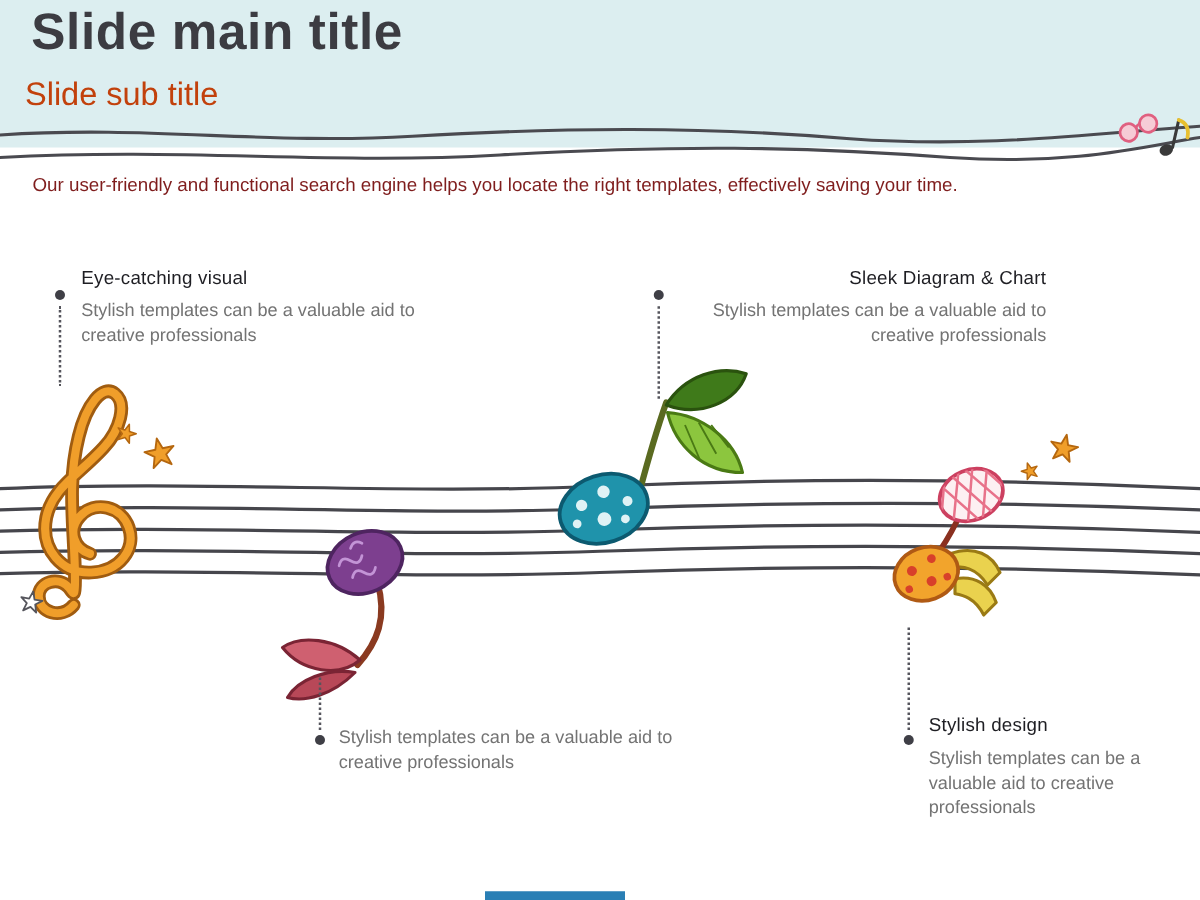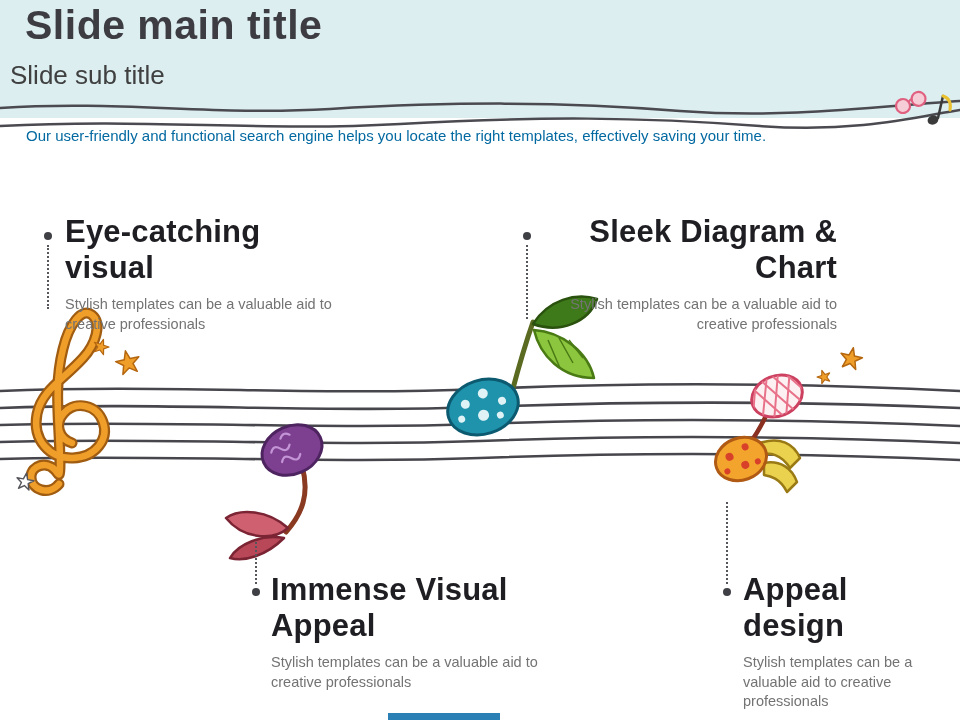--- a/index.html
+++ b/index.html
@@ -4,27 +4,27 @@
 <style>
   html,body{margin:0;padding:0;}
   body{width:960px;height:720px;overflow:hidden;background:#ffffff;
        font-family:"Liberation Sans", sans-serif;}
   .slide{position:relative;width:960px;height:720px;background:#ffffff;}
 
   .header-band{position:absolute;left:0;top:0;width:960px;height:118px;background:#dceef0;}
 
   .title{position:absolute;left:25px;top:2px;margin:0;font-size:41px;font-weight:700;
          color:#3c3c42;letter-spacing:.5px;z-index:3;}
-  .subtitle{position:absolute;left:10px;top:60px;margin:0;font-size:26px;font-weight:400;
-         color:#404040;z-index:3;}
+  .subtitle{position:absolute;left:20px;top:60px;margin:0;font-size:26px;font-weight:400;
+         color:#c2410c;z-index:3;}
   .header-squiggle{position:absolute;left:0;top:86px;width:960px;height:54px;z-index:2;}
-  .description{position:absolute;left:26px;top:127px;margin:0;font-size:15px;color:#0369a1;z-index:3;}
+  .description{position:absolute;left:26px;top:140px;margin:0;font-size:15px;color:#7f1d1d;z-index:3;}
 
   .section{position:absolute;z-index:3;}
-  .section h3{margin:0;font-size:31px;font-weight:700;color:#1e1e23;letter-spacing:.2px;}
+  .section h3{margin:0;font-size:15px;font-weight:400;color:#1e1e23;letter-spacing:.2px;}
   .section p{margin:9px 0 0;font-size:14.5px;line-height:1.35;color:#737373;}
   .s1{left:65px;top:214px;width:292px;}
   .s2{left:545px;top:214px;width:292px;text-align:right;}
   .s3{left:271px;top:572px;width:300px;}
   .s4{left:743px;top:572px;width:200px;}
 
   .dot{position:absolute;width:8px;height:8px;border-radius:50%;background:#3f3f46;z-index:3;}
   .d1{left:44px;top:232px;}
   .d2{left:523px;top:232px;}
   .d3{left:252px;top:588px;}
@@ -162,22 +162,21 @@
 
   <div class="section s1">
     <h3>Eye-catching visual</h3>
     <p>Stylish templates can be a valuable aid to creative professionals</p>
   </div>
   <div class="section s2">
     <h3>Sleek Diagram &amp; Chart</h3>
     <p>Stylish templates can be a valuable aid to creative professionals</p>
   </div>
   <div class="section s3">
-    <h3>Immense Visual Appeal</h3>
     <p>Stylish templates can be a valuable aid to creative professionals</p>
   </div>
   <div class="section s4">
-    <h3>Appeal design</h3>
+    <h3>Stylish design</h3>
     <p>Stylish templates can be a valuable aid to creative professionals</p>
   </div>
 
   <div class="accent-bar"></div>
 </div>
 
 </body></html>

